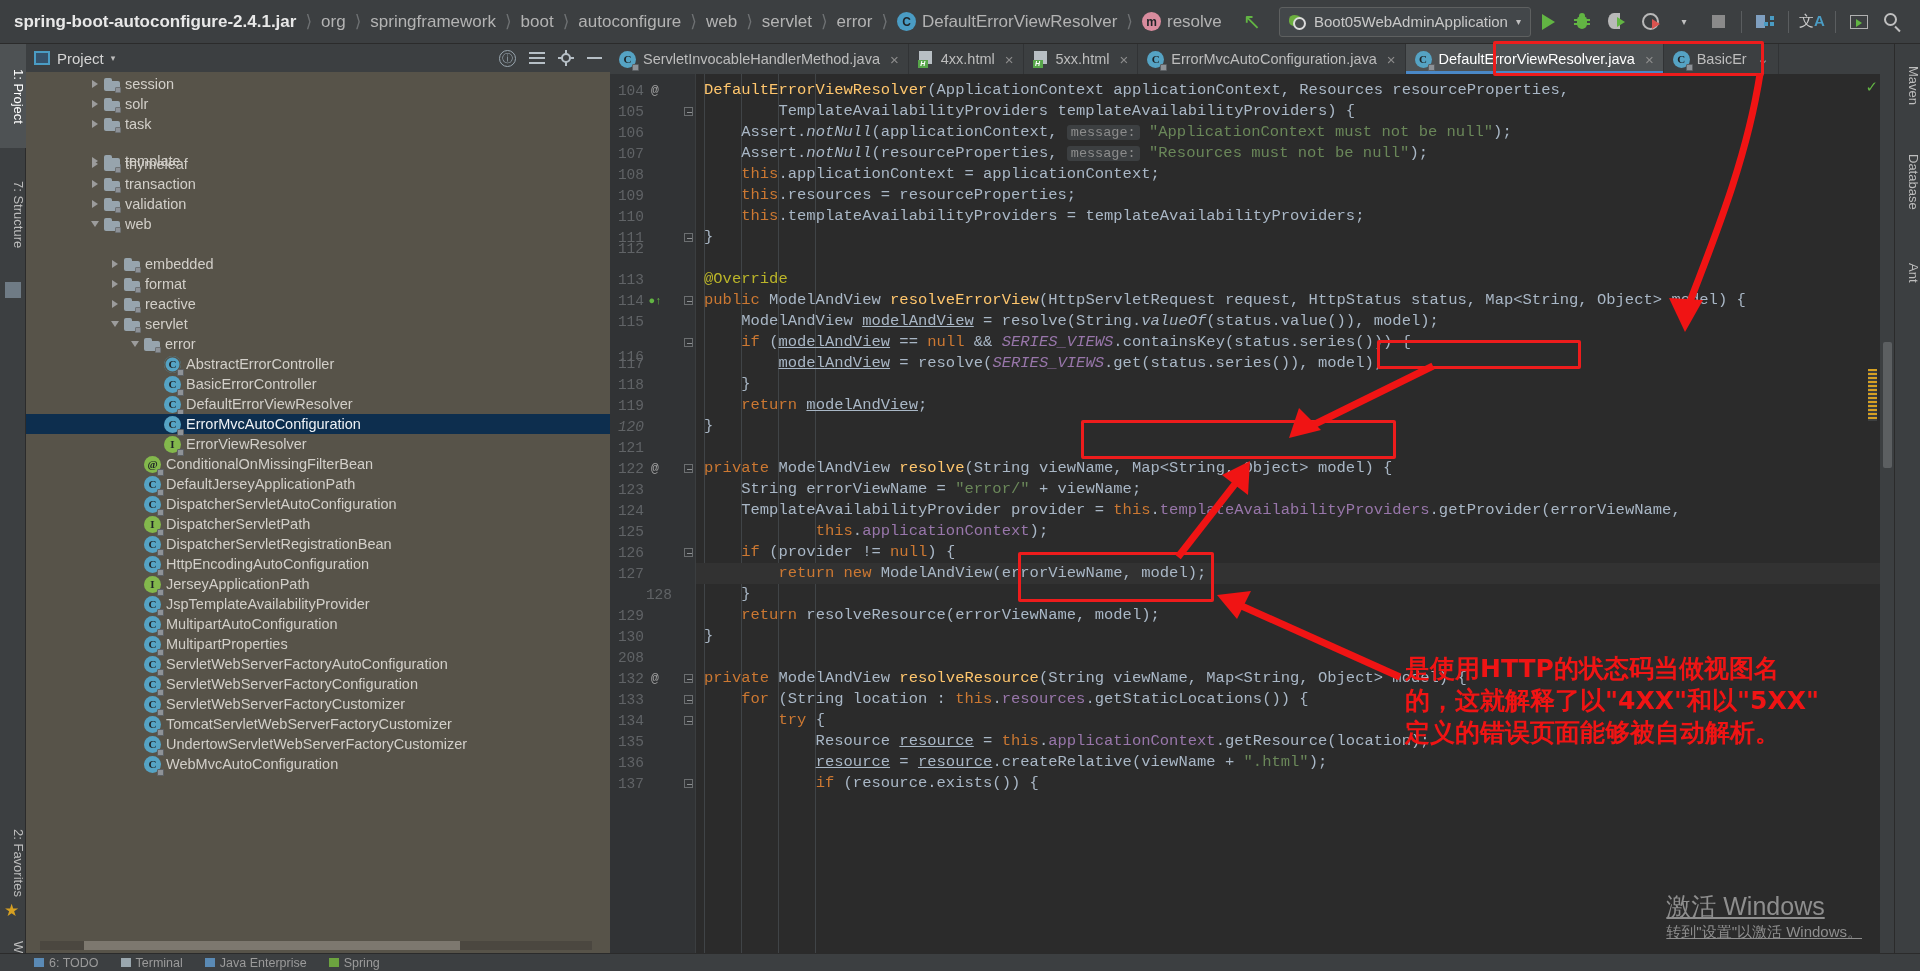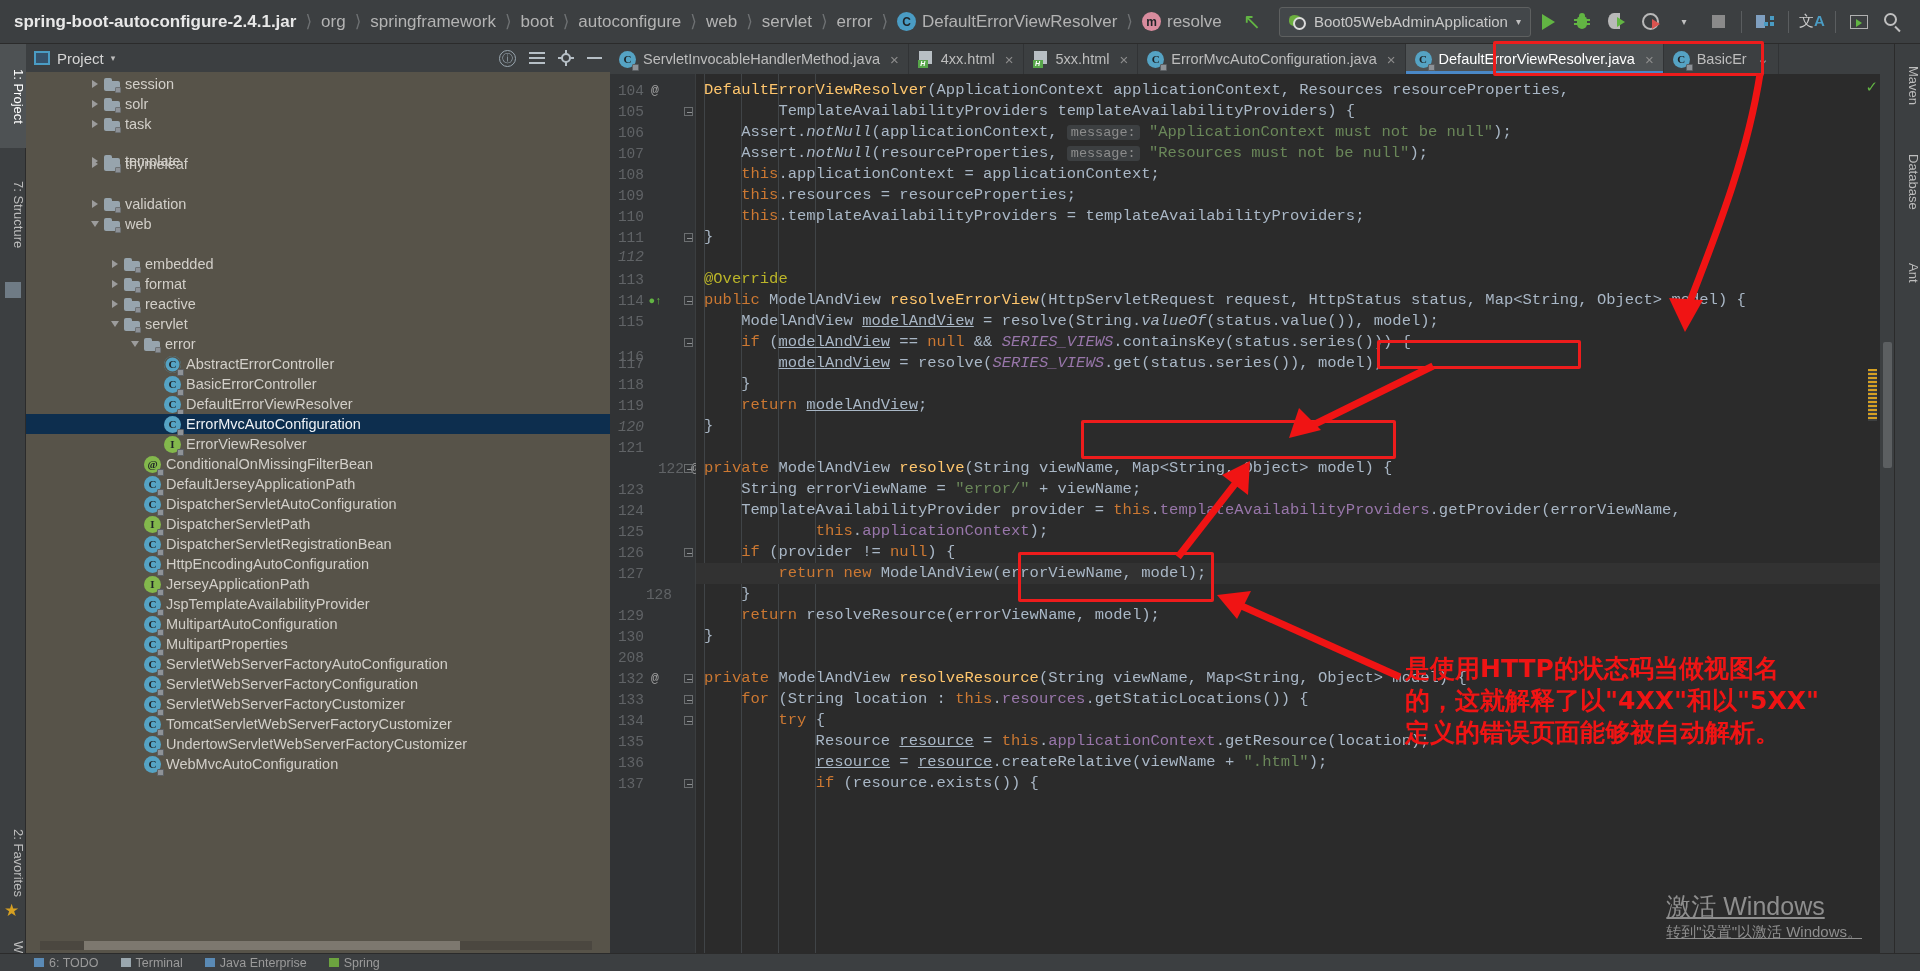--- a/index.html
+++ b/index.html
@@ -498,20 +498,32 @@
           <span class="arrow-slot">
             <i class="arrow-r"></i>
           </span>
           <span class="folder-ic">
             <i class="f2"></i>
             <i class="f1"></i>
             <i class="lk"></i>
           </span>
           <span>thymeleaf</span>
         </div>
+        <div class="trow" style="top: 102px; position: absolute; left: 0px; right: 0px;">
+          <span class="tw" style="width: 60px;"></span>
+          <span class="arrow-slot">
+            <i class="arrow-r"></i>
+          </span>
+          <span class="folder-ic">
+            <i class="f2"></i>
+            <i class="f1"></i>
+            <i class="lk"></i>
+          </span>
+          <span>transaction</span>
+        </div>
         <div class="trow" style="top: 122px; position: absolute; left: 0px; right: 0px;">
           <span class="tw" style="width: 60px;"></span>
           <span class="arrow-slot">
             <i class="arrow-r"></i>
           </span>
           <span class="folder-ic">
             <i class="f2"></i>
             <i class="f1"></i>
             <i class="lk"></i>
           </span>
@@ -794,21 +806,21 @@
             <span class="gnum">110</span>
             <span class="gmark"></span>
           </div>
           <div class="gline" style="top: 153px;">
             <span class="gnum">111</span>
             <span class="gmark"></span>
           </div>
           <div class="gfold" style="top: 153px;">
             <i class="fb"></i>
           </div>
-          <div class="gline" style="top: 172px; font-style: italic;">
+          <div class="gline" style="top: 164px;">
             <span class="gnum">112</span>
             <span class="gmark"></span>
           </div>
           <div class="gline" style="top: 195px;">
             <span class="gnum">113</span>
             <span class="gmark"></span>
           </div>
           <div class="gline" style="top: 216px;">
             <span class="gnum">114</span>
             <span class="gmark ov">●↑</span>
@@ -840,21 +852,21 @@
             <span class="gmark"></span>
           </div>
           <div class="gline" style="top: 342px; font-style: italic;">
             <span class="gnum">120</span>
             <span class="gmark"></span>
           </div>
           <div class="gline" style="top: 363px;">
             <span class="gnum">121</span>
             <span class="gmark"></span>
           </div>
-          <div class="gline" style="top: 384px; margin-left: 40px;">
+          <div class="gline" style="top: 384px;">
             <span class="gnum">122</span>
             <span class="gmark">@</span>
           </div>
           <div class="gfold" style="top: 384px;">
             <i class="fb"></i>
           </div>
           <div class="gline" style="top: 405px;">
             <span class="gnum">123</span>
             <span class="gmark"></span>
           </div>

